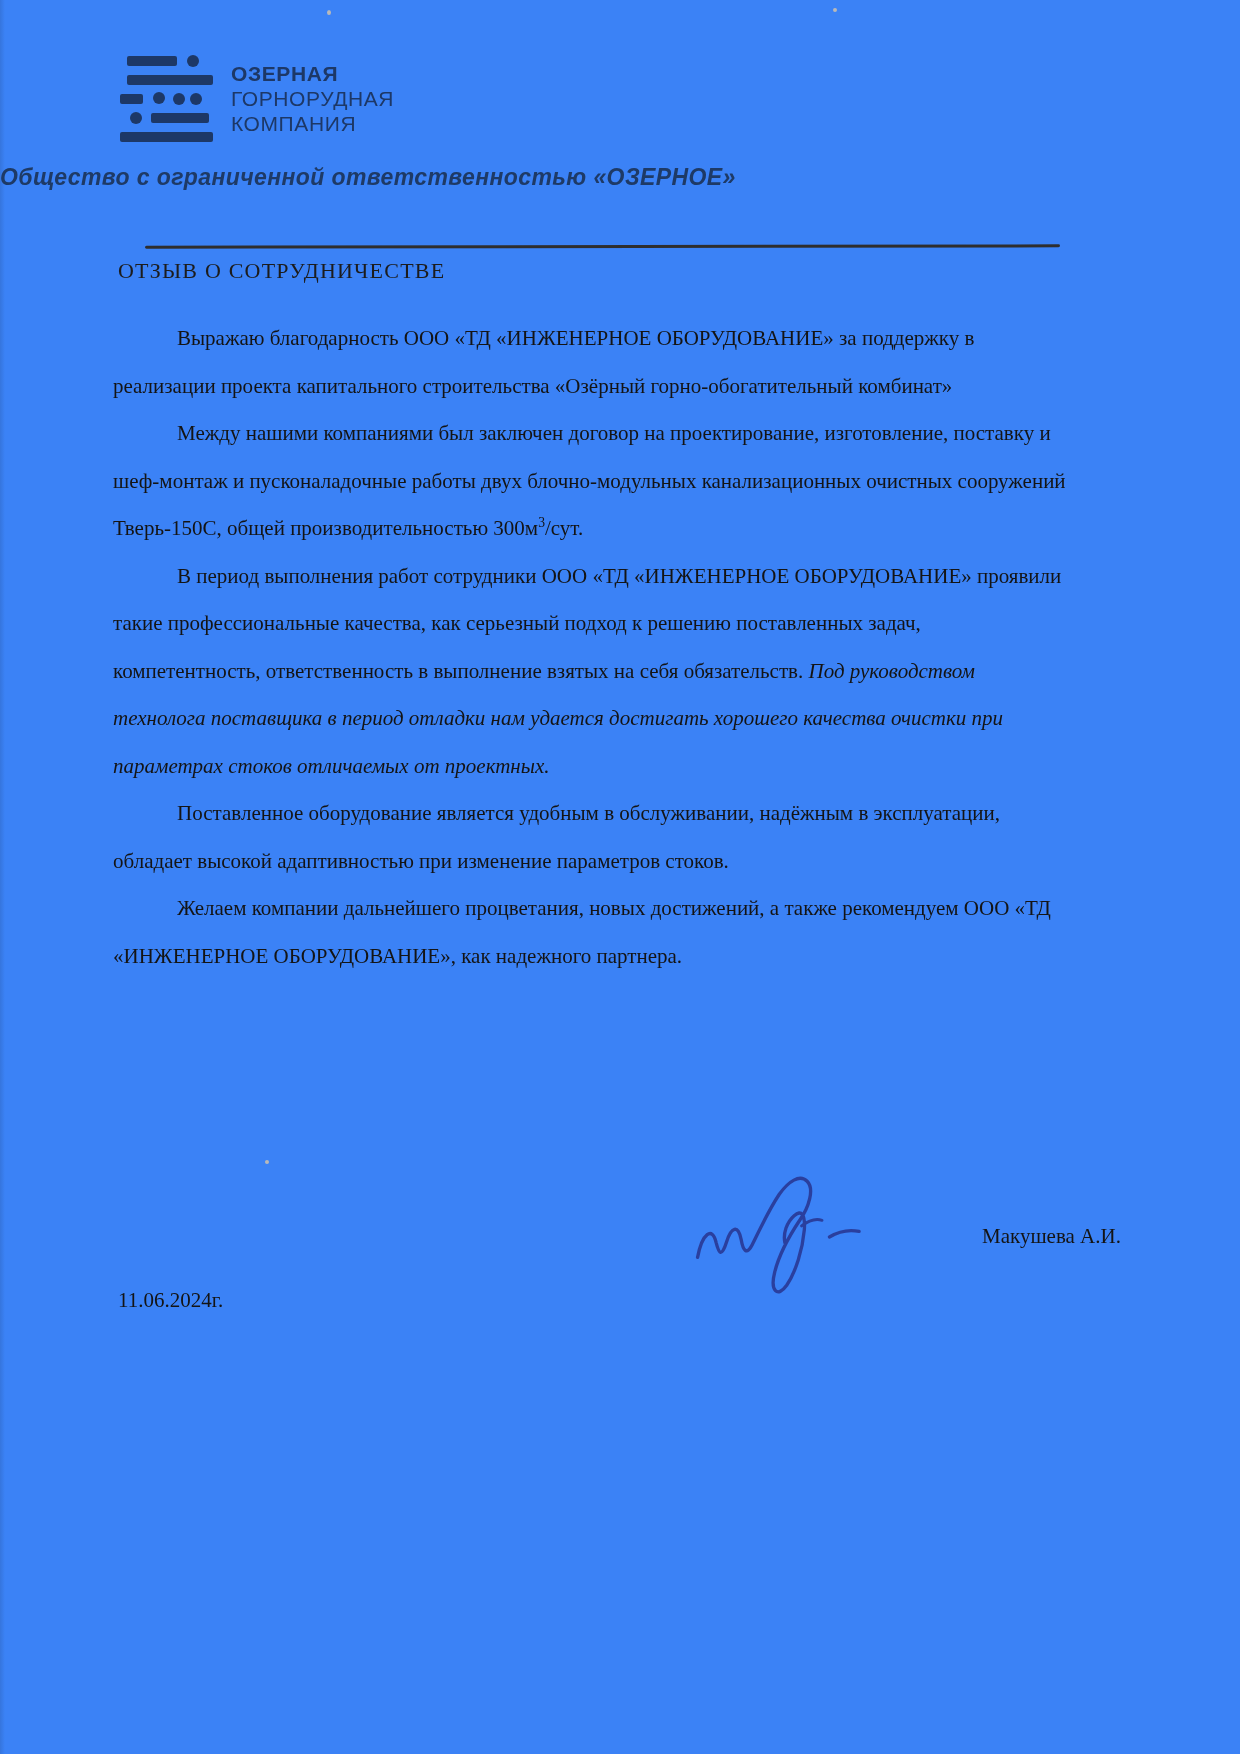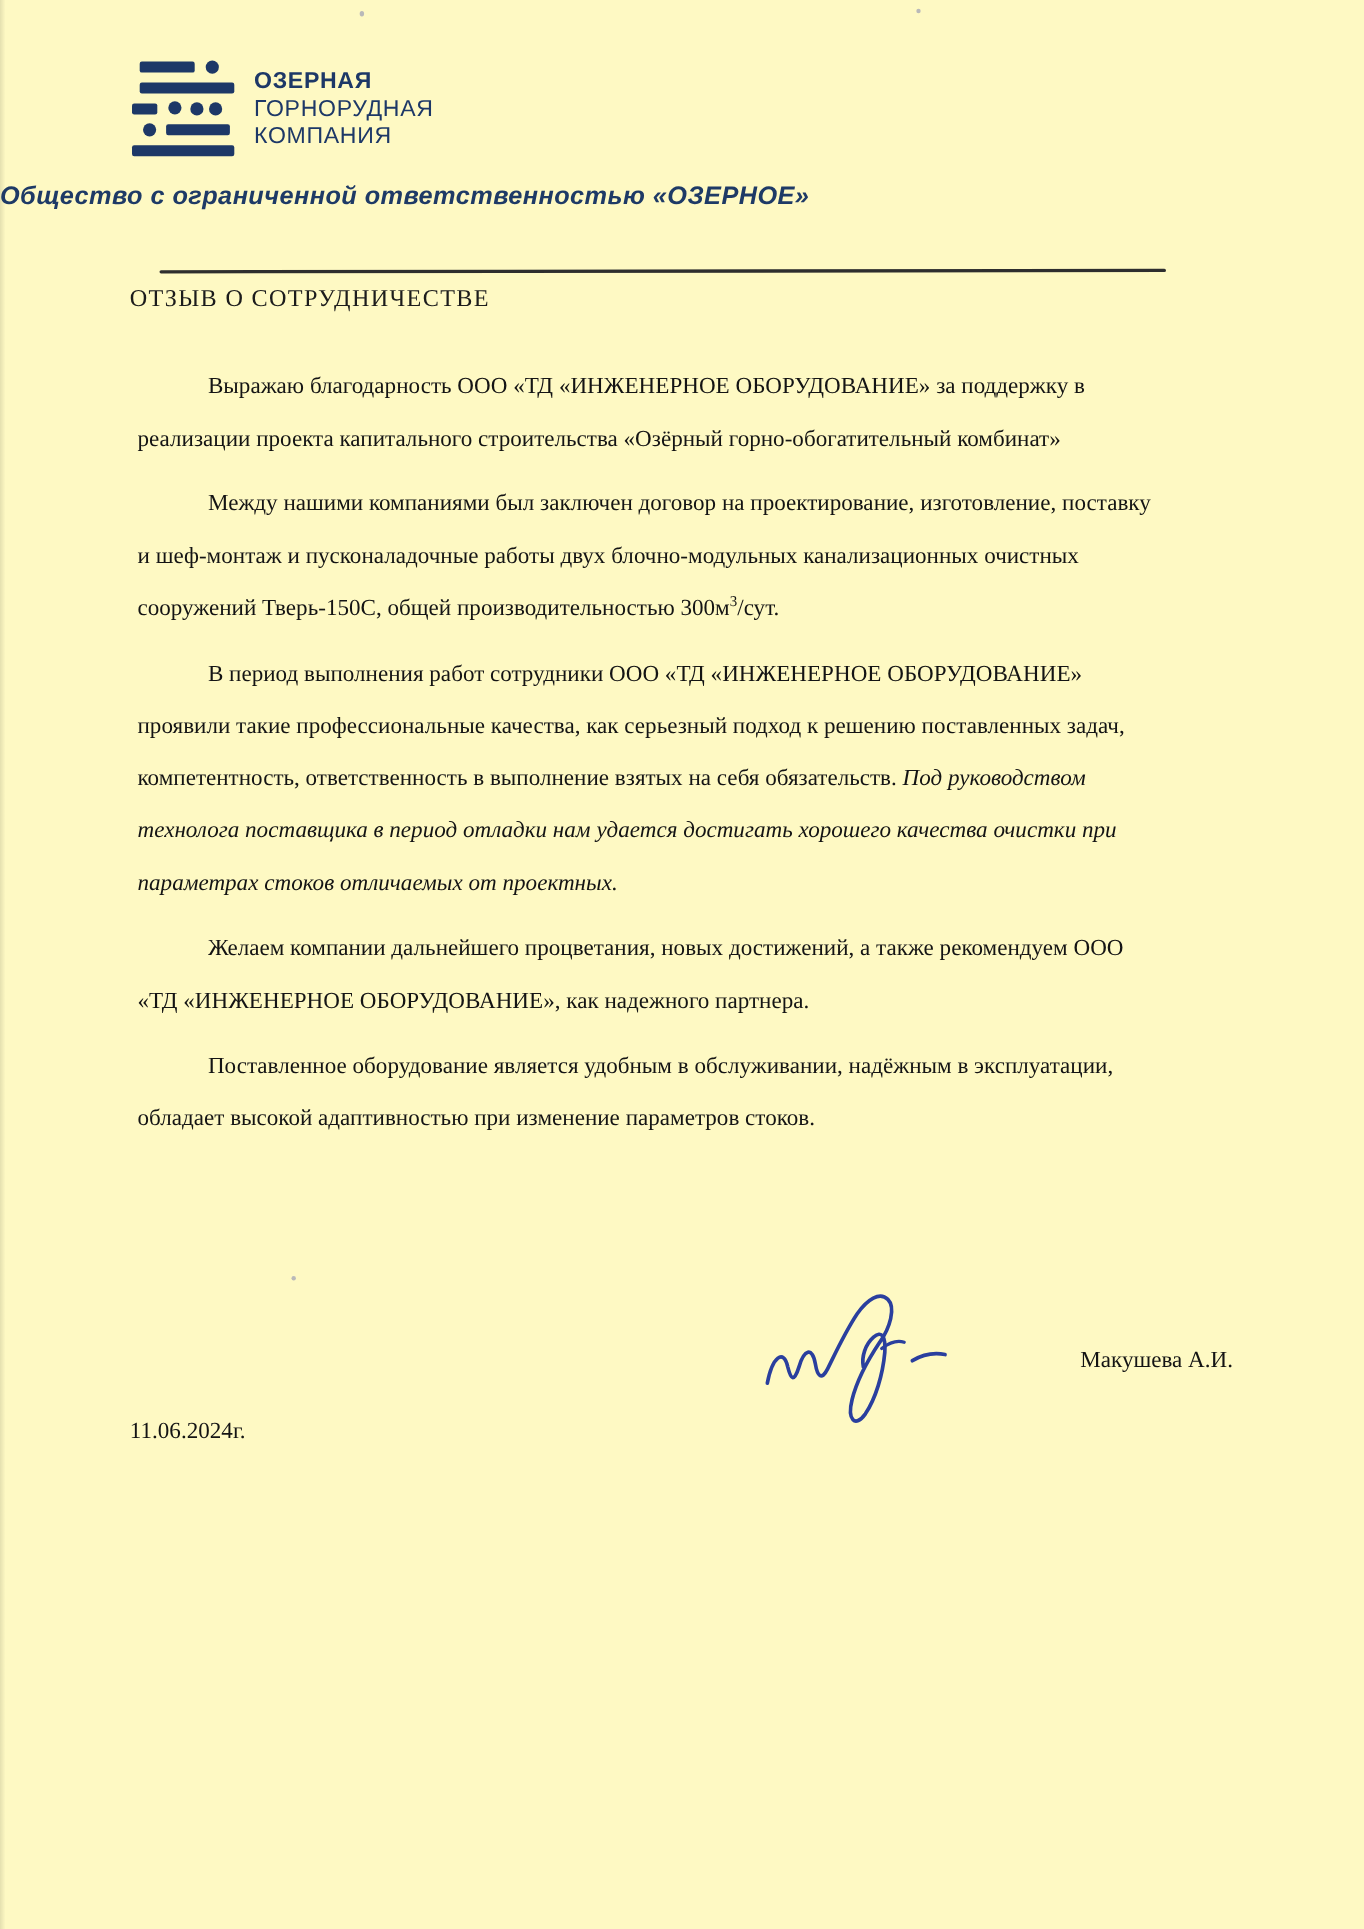--- a/index.html
+++ b/index.html
@@ -1,21 +1,21 @@
 <!DOCTYPE html>
 <html><head>
 <meta charset="utf-8">
 <style>
   * { margin:0; padding:0; box-sizing:border-box; }
   html,body { background:#e8e8e8; }
   .page {
     position:relative;
     width:1240px; height:1754px;
     margin:0 auto;
-    background:#fef9c3;
+    background:#3b82f6;
     font-family:"Liberation Serif", serif;
     color:#181818;
     overflow:hidden;
   }
   .edge-shadow {
     position:absolute; left:0; top:0; width:5px; height:100%;
     background:linear-gradient(to right, rgba(0,0,0,0.10), rgba(0,0,0,0));
   }
   
   .logo-row { position:absolute; left:115px; top:52px; display:flex; gap:16px; align-items:center; }
@@ -57,21 +57,21 @@
   .heading {
     position:absolute; left:118px; top:258px;
     font-size:22px; letter-spacing:1.2px; color:#1c1c1c;
   }
   
   .body-text {
     position:absolute; left:113px; top:315px; width:955px;
     font-size:21px; line-height:47.5px; color:#141414;
     text-align:left;
   }
-  .body-text p { text-indent:64px; margin:12px; }
+  .body-text p { text-indent:64px; margin:0; }
   .body-text .italic { font-style:italic; }
   .body-text sup { font-size:0.65em; vertical-align:super; line-height:0; }
   
   .sig-label { position:absolute; left:118px; top:1224px; font-size:21px; color:#141414; }
   .sig-name  { position:absolute; left:942px; top:1224px; font-size:21px; color:#141414;margin-left:40px; }
   .sig-date  { position:absolute; left:118px; top:1288px; font-size:21px; color:#141414; }
   .signature-svg { position:absolute; left:683px; top:1172px; width:200px; height:130px; }
   
   .speck { position:absolute; background:#b9b9b9; border-radius:50%; }
   .sp1 { left:327px; top:10px;  width:4px; height:5px; }
@@ -106,22 +106,22 @@
 
   <div class="doc-title">Общество с ограниченной ответственностью «ОЗЕРНОЕ»</div>
   <div class="rule"></div>
 
   <div class="heading">ОТЗЫВ О СОТРУДНИЧЕСТВЕ</div>
 
   <div class="body-text">
     <p><span>Выражаю благодарность ООО «ТД «ИНЖЕНЕРНОЕ ОБОРУДОВАНИЕ» за поддержку в реализации проекта капитального строительства «Озёрный горно-обогатительный комбинат»</span></p>
     <p><span>Между нашими компаниями был заключен договор на проектирование, изготовление, поставку и шеф-монтаж и пусконаладочные работы двух блочно-модульных канализационных очистных сооружений Тверь-150С, общей производительностью 300м</span><sup>3</sup><span>/сут.</span></p>
     <p><span>В период выполнения работ сотрудники ООО «ТД «ИНЖЕНЕРНОЕ ОБОРУДОВАНИЕ» проявили такие профессиональные качества, как серьезный подход к решению поставленных задач, компетентность, ответственность в выполнение взятых на себя обязательств. </span><span class="italic"> Под руководством технолога поставщика в период отладки нам удается достигать хорошего качества очистки при параметрах стоков отличаемых от проектных.</span></p>
+    <p><span>Поставленное оборудование является удобным в обслуживании, надёжным в эксплуатации, обладает высокой адаптивностью при изменение параметров стоков.</span></p>
     <p><span>Желаем компании дальнейшего процветания, новых достижений, а также рекомендуем ООО «ТД «ИНЖЕНЕРНОЕ ОБОРУДОВАНИЕ», как надежного партнера.</span></p>
-    <p><span>Поставленное оборудование является удобным в обслуживании, надёжным в эксплуатации, обладает высокой адаптивностью при изменение параметров стоков.</span></p>
   </div>
 
 
   <svg class="signature-svg" viewBox="0 0 200 140" fill="none" xmlns="http://www.w3.org/2000/svg">
     <path d="M 8,92 C 13,66 24,58 28,76 C 31,88 34,92 39,76 C 44,59 52,56 55,73 C 57,85 61,90 67,78 C 74,64 84,42 96,24 C 106,10 118,2 126,10 C 134,18 128,38 118,52 C 106,70 96,88 91,108 C 86,128 94,136 104,122 C 114,107 121,84 123,62 C 124,46 120,40 112,47 C 104,54 100,66 102,76" stroke="#2a3f9e" stroke-width="3.6" stroke-linecap="round" stroke-linejoin="round"></path>
     <path d="M 120,58 C 128,52 136,50 142,52" stroke="#2a3f9e" stroke-width="3.2" stroke-linecap="round"></path>
     <path d="M 150,70 C 160,64 172,62 182,64" stroke="#2a3f9e" stroke-width="3.6" stroke-linecap="round"></path>
   </svg>
 
   <div class="sig-name">Макушева А.И.</div>

